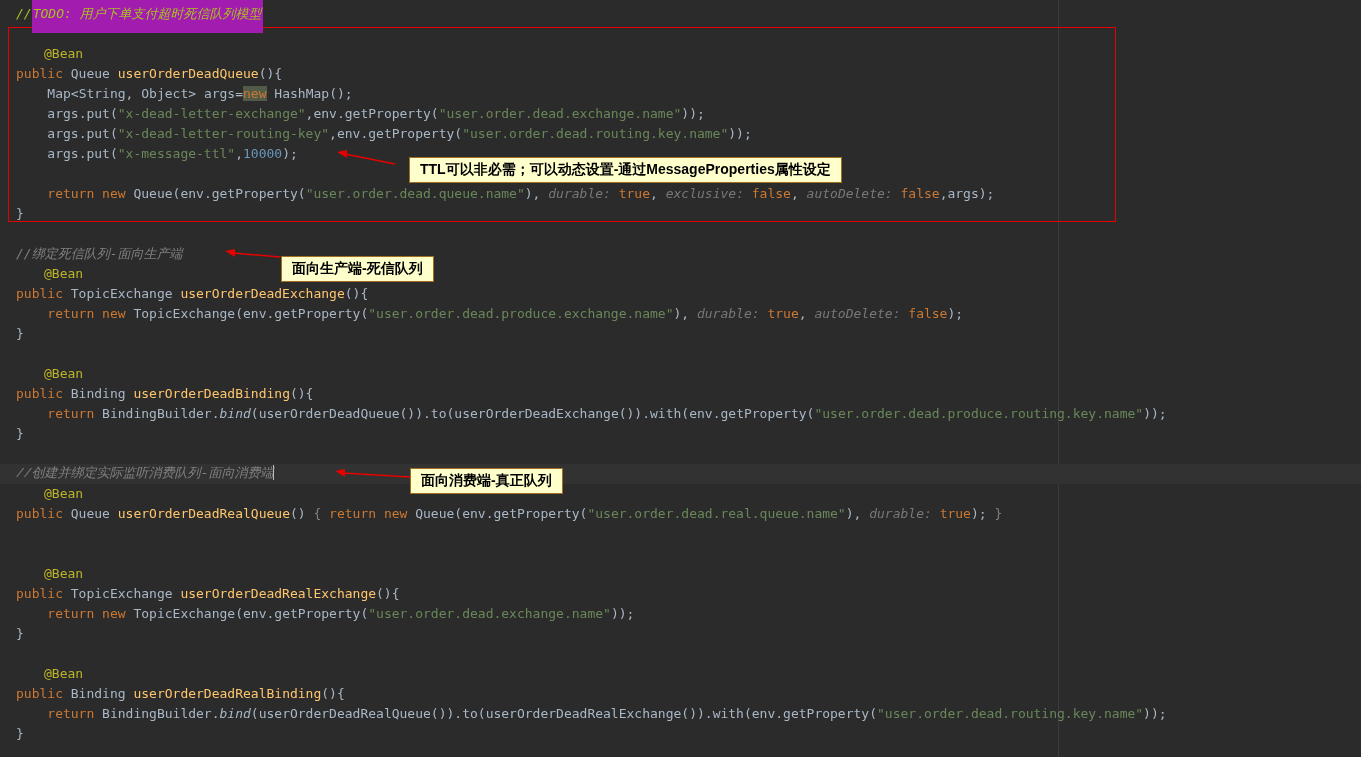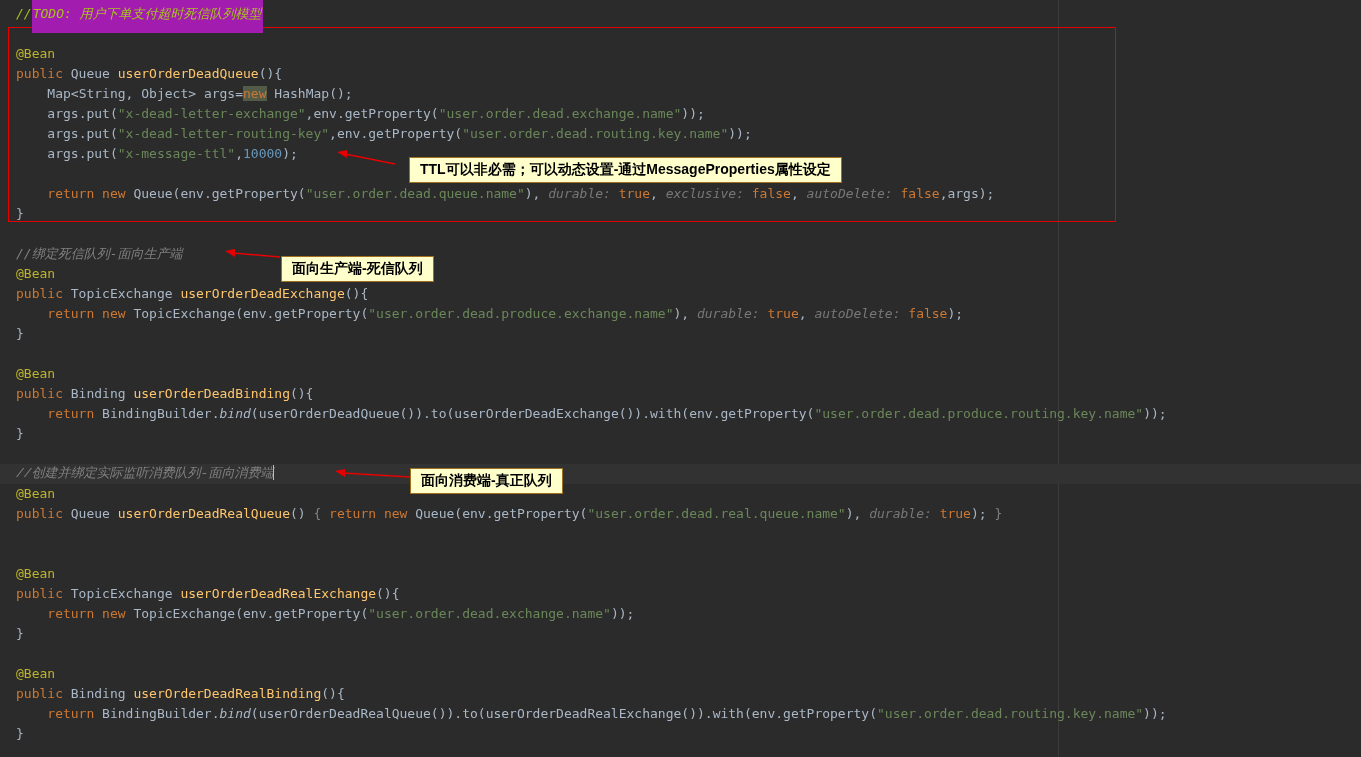--- a/index.html
+++ b/index.html
@@ -29,21 +29,21 @@
   }
   .line {
     padding: 0 0 0 16px;
     line-height: 20px;
     height: 20px;
     white-space: pre;
     position: relative;
   }
   .comment { color: #808080; font-style: italic; text-align: right; }
   .comment-todo { color: #a8c023; font-style: italic; }
-  .annotation { color: #bbb529; }
+  .annotation { color: #bbb529; margin-left: 28px; }
   .keyword { color: #cc7832; }
   .type { color: #a9b7c6; }
   .method-decl { color: #ffc66d; }
   .method-call { color: #a9b7c6; }
   .method-call-italic { color: #a9b7c6; font-style: italic; }
   .punct { color: #a9b7c6; }
   .string { color: #6a8759; }
   .number { color: #6897bb; }
   .param-hint { color: #787878; font-style: italic; }
   .kw-val { color: #cc7832; }

